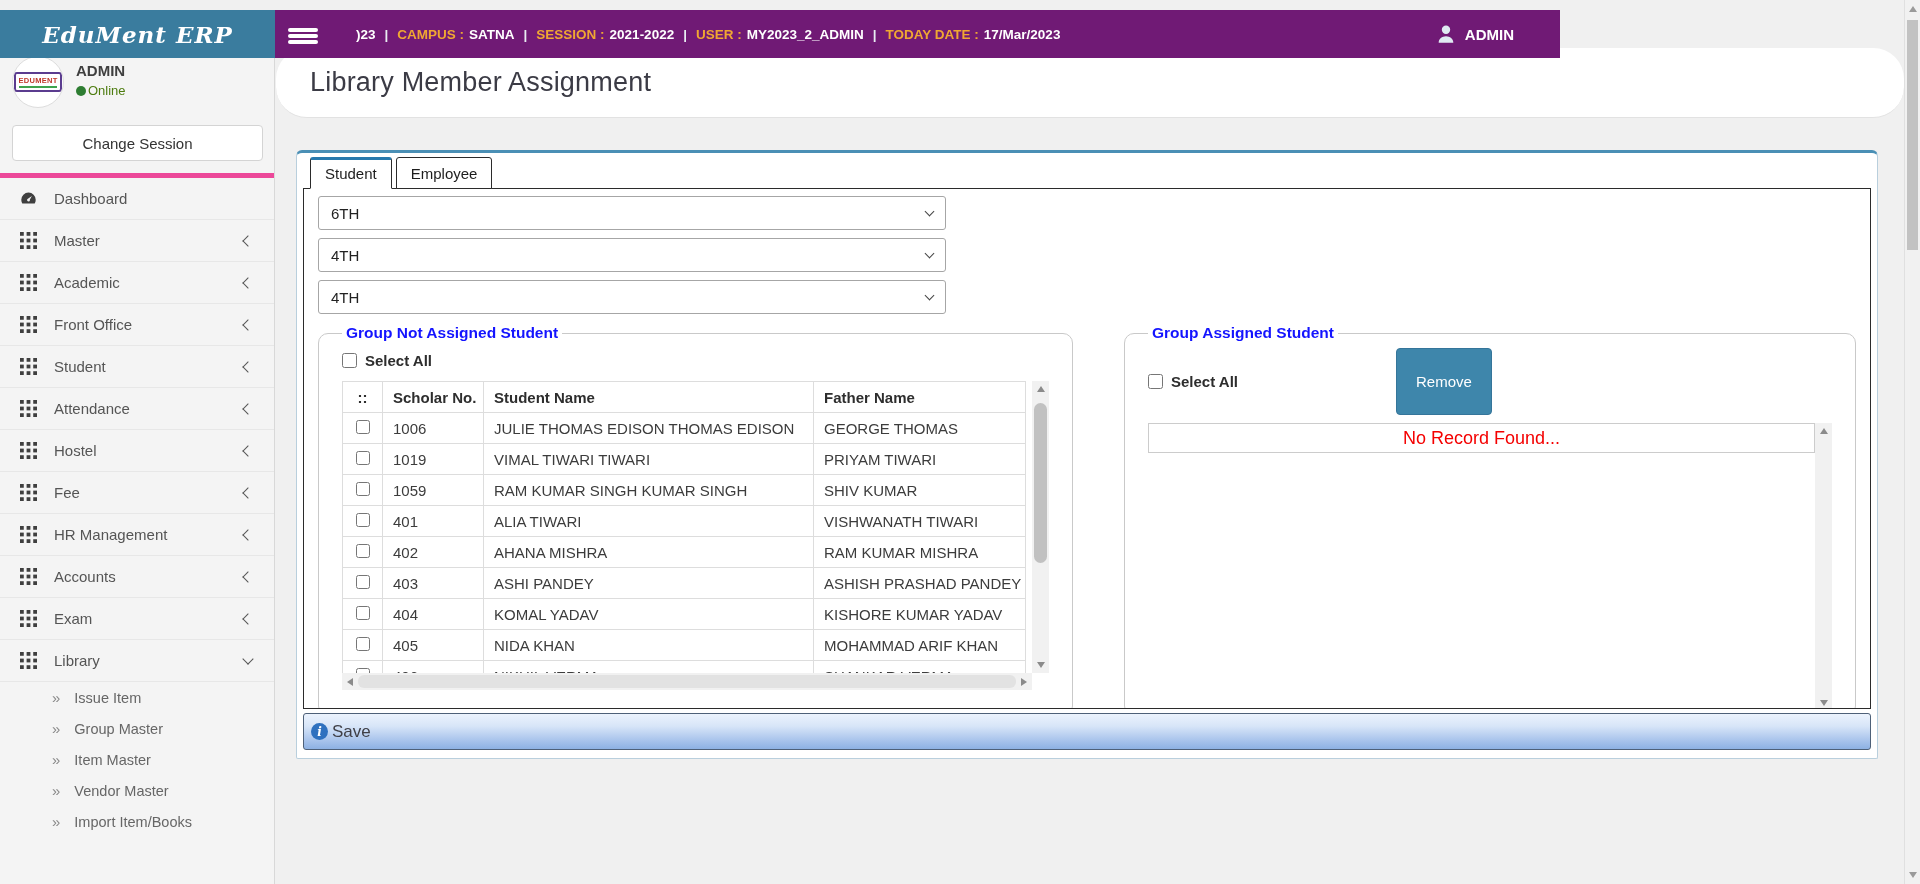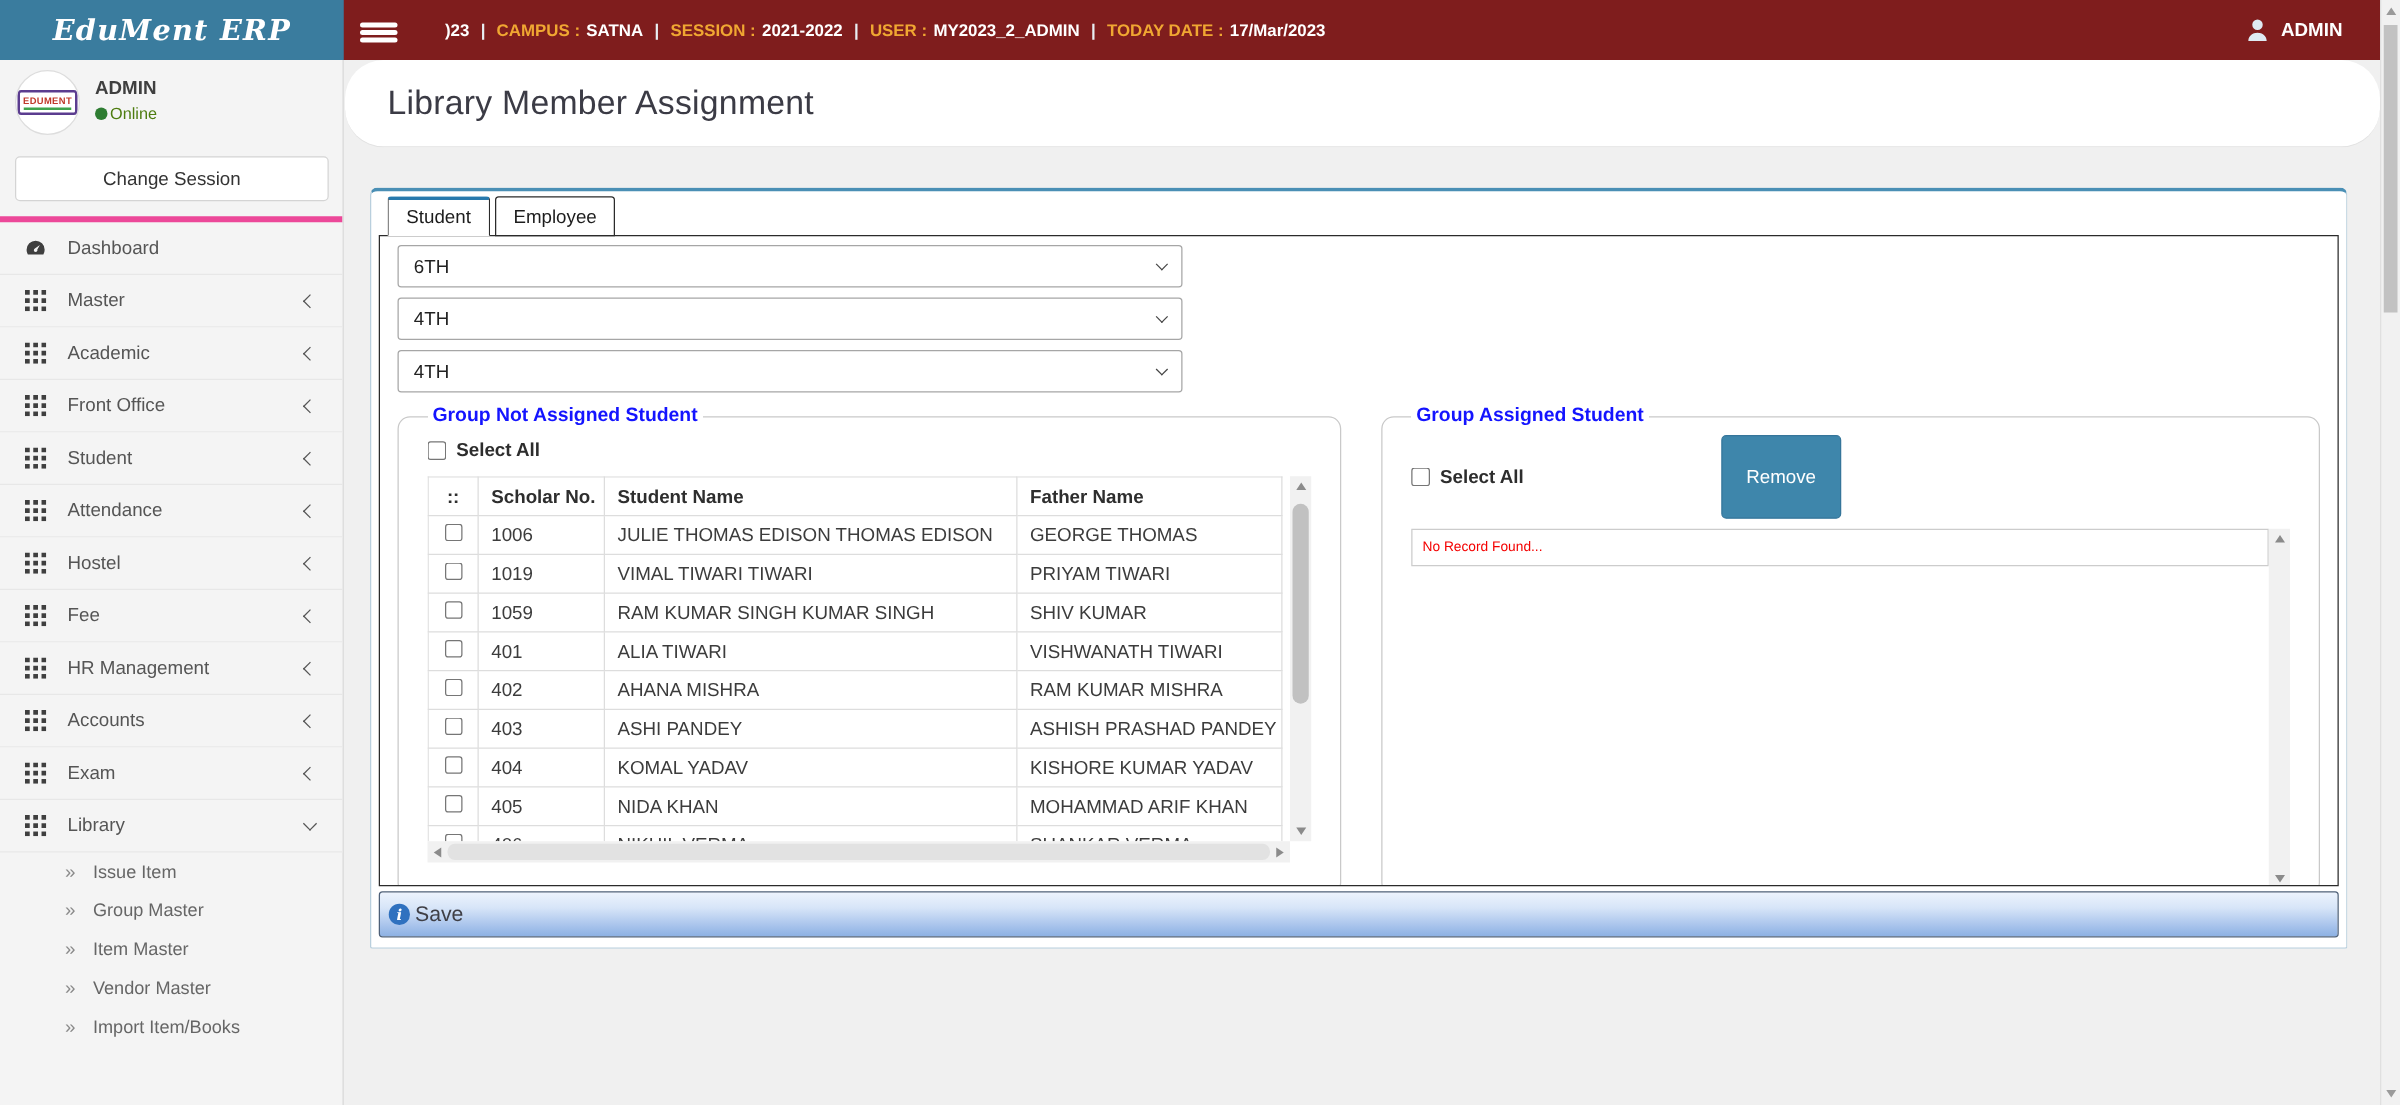--- a/index.html
+++ b/index.html
@@ -1,21 +1,21 @@
 <!DOCTYPE html>
 <html><head>
 <meta charset="utf-8">
 <style>
   * { margin:0; padding:0; box-sizing:border-box; }
   html,body { background:#ddd; }
   body { font-family:"Liberation Sans","DejaVu Sans",sans-serif; }
   .screen { position:relative; width:1920px; height:884px; background:#f0f0f0; overflow:hidden; margin:0 auto; }
 
   
-  .topbar { position:absolute; left:0; top:0; width:1920px; height:48px; background:#7f1d1d; z-index:5; }
+  .topbar { position:absolute; left:0; top:10px; width:1560px; height:48px; background:#701a75; z-index:5; }
   .brand { position:absolute; left:0; top:0; width:275px; height:48px; background:#3a7c9e;
            color:#fff; font-family:"DejaVu Serif",serif; font-style:italic; font-weight:700;
            font-size:23px; letter-spacing:1px; display:flex; align-items:center; justify-content:center; }
   .hamburger { position:absolute; left:288px; top:18px; width:30px; height:16px; display:flex;
                flex-direction:column; justify-content:space-between; cursor:pointer; }
   .hamburger span { display:block; height:4px; background:#fff; border-radius:2px; }
   .session-info { position:absolute; left:356px; top:0; height:48px; display:flex; align-items:center;
                   font-size:13.5px; font-weight:700; color:#fff; white-space:nowrap; }
   .session-info .lbl { color:#f0a732; margin:0 5px 0 9px; }
   .session-info .sep { color:#e8eef2; margin-left:9px; }
@@ -71,21 +71,21 @@
   .tab { padding:7px 14px 6px 14px; font-size:15px; color:#1d1d1d; background:#fff;
          border:1px solid #2b2b2b; border-radius:3px 3px 0 0; cursor:pointer; margin-bottom:-1px; }
   .tab.active { border-top:3px solid #2779ad; padding-top:5px; border-bottom:1px solid #fff; }
   .tab-pane { margin:0 6px; border:1px solid #2b2b2b; background:#fff; height:521px; padding:7px 14px; overflow:hidden; }
 
   .select-box { width:628px; height:30px; border:1px solid #a6a6a6; border-radius:3px; background:#fff;
                 display:flex; align-items:center; justify-content:space-between; padding:16px 12px;
                 font-size:15px; color:#222; margin-bottom:8px; cursor:pointer; }
   .select-box .chev { border-color:#444; width:7px; height:7px; margin-top:-3px; }
 
-  .fieldsets-row { display:flex; gap:32px; margin-top:10px; align-items:flex-start; }
+  .fieldsets-row { display:flex; gap:51px; margin-top:10px; align-items:flex-start; }
   fieldset.fs { border:1px solid #c9c9c9; border-radius:10px; padding:4px 23px 14px 23px; height:392px; }
   fieldset.fs legend { color:#1414ff; font-weight:700; font-size:15.5px; padding:0 4px; }
   .fs-left { width:755px; }
   .fs-right { flex:1; }
 
   .select-all { display:flex; align-items:center; gap:8px; font-size:15px; font-weight:700; color:#2d2d2d;
                 margin:6px 0 12px 0; cursor:pointer; }
   .select-all input { width:15px; height:15px; }
 
   .table-wrap { position:relative; height:309px; }
@@ -110,21 +110,21 @@
   .hscroll .harr.right { right:5px; border-top:4px solid transparent; border-bottom:4px solid transparent; border-left:6px solid #8b8b8b; }
   .hscroll .hthumb { position:absolute; left:16px; right:16px; top:2px; bottom:2px; background:#e2e2e2; border-radius:6px; }
   .corner { position:absolute; right:0; bottom:0; width:17px; height:17px; background:#b9b9b9; }
 
   .assigned-head { display:flex; align-items:center; margin:2px 0 8px 0; }
   .assigned-head .select-all { margin:0; }
   .remove-btn { margin-left:158px; background:#3e86ab; color:#fff; border:1px solid #35759a; border-radius:4px;
                 font-size:15px; padding:24px 19px; font-family:inherit; cursor:pointer; }
   .empty-box-wrap { position:relative; height:305px; }
   .empty-box { height:30px; border:1px solid #ccc; display:flex; align-items:center; padding:0 8px;
-               margin-right:17px; font-size:11px; }
+               margin-right:17px; font-size:18px;justify-content:center; }
   .no-record { color:#f40000; }
 
   .save-bar { display:flex; align-items:center; gap:4px; margin:4px 6px 0 6px; width:calc(100% - 12px);
               height:37px; border:1px solid #4e6078; border-radius:3px; cursor:pointer; padding-left:7px;
               background:linear-gradient(180deg,#ecf3fd 0%,#d7e5f8 35%,#a9c4ec 75%,#8db1e3 100%);
               font-family:inherit; }
   .info-icon { width:17px; height:17px; border-radius:50%; background:#2f71bf; color:#fff;
                font-family:"DejaVu Serif",serif; font-style:italic; font-weight:700; font-size:12px;
                display:flex; align-items:center; justify-content:center; }
   .save-label { font-size:17px; color:#3f3f46; }

